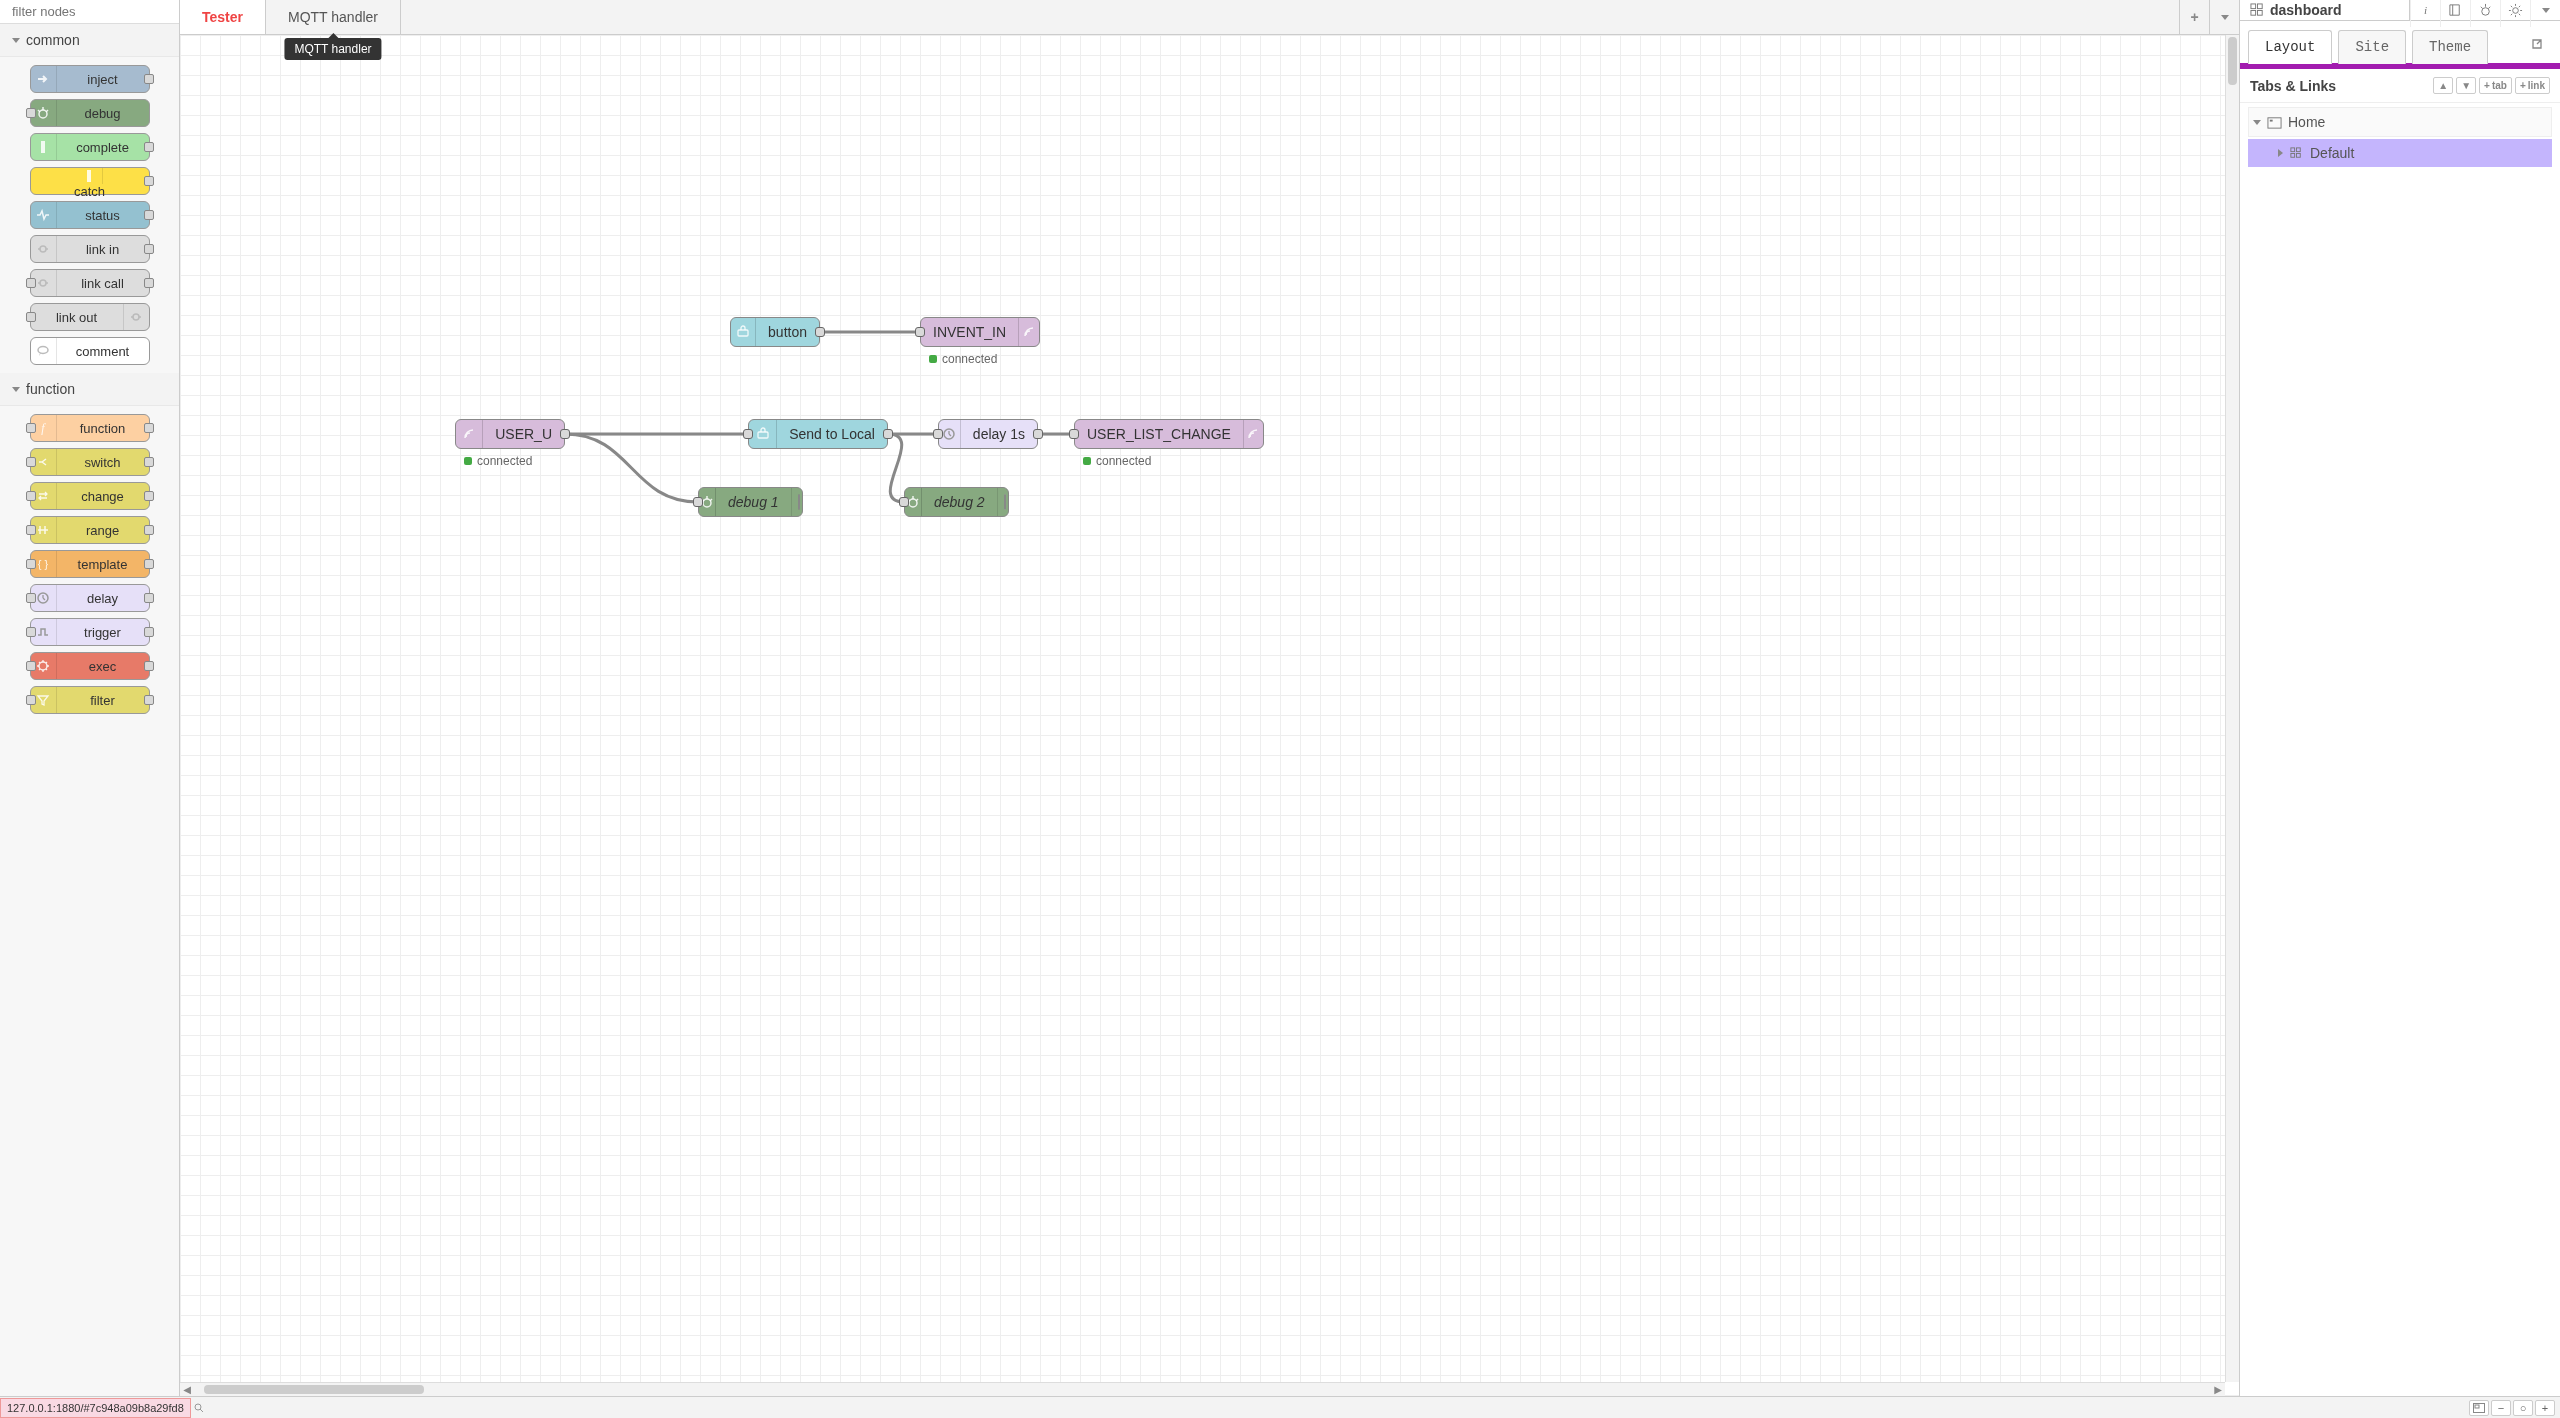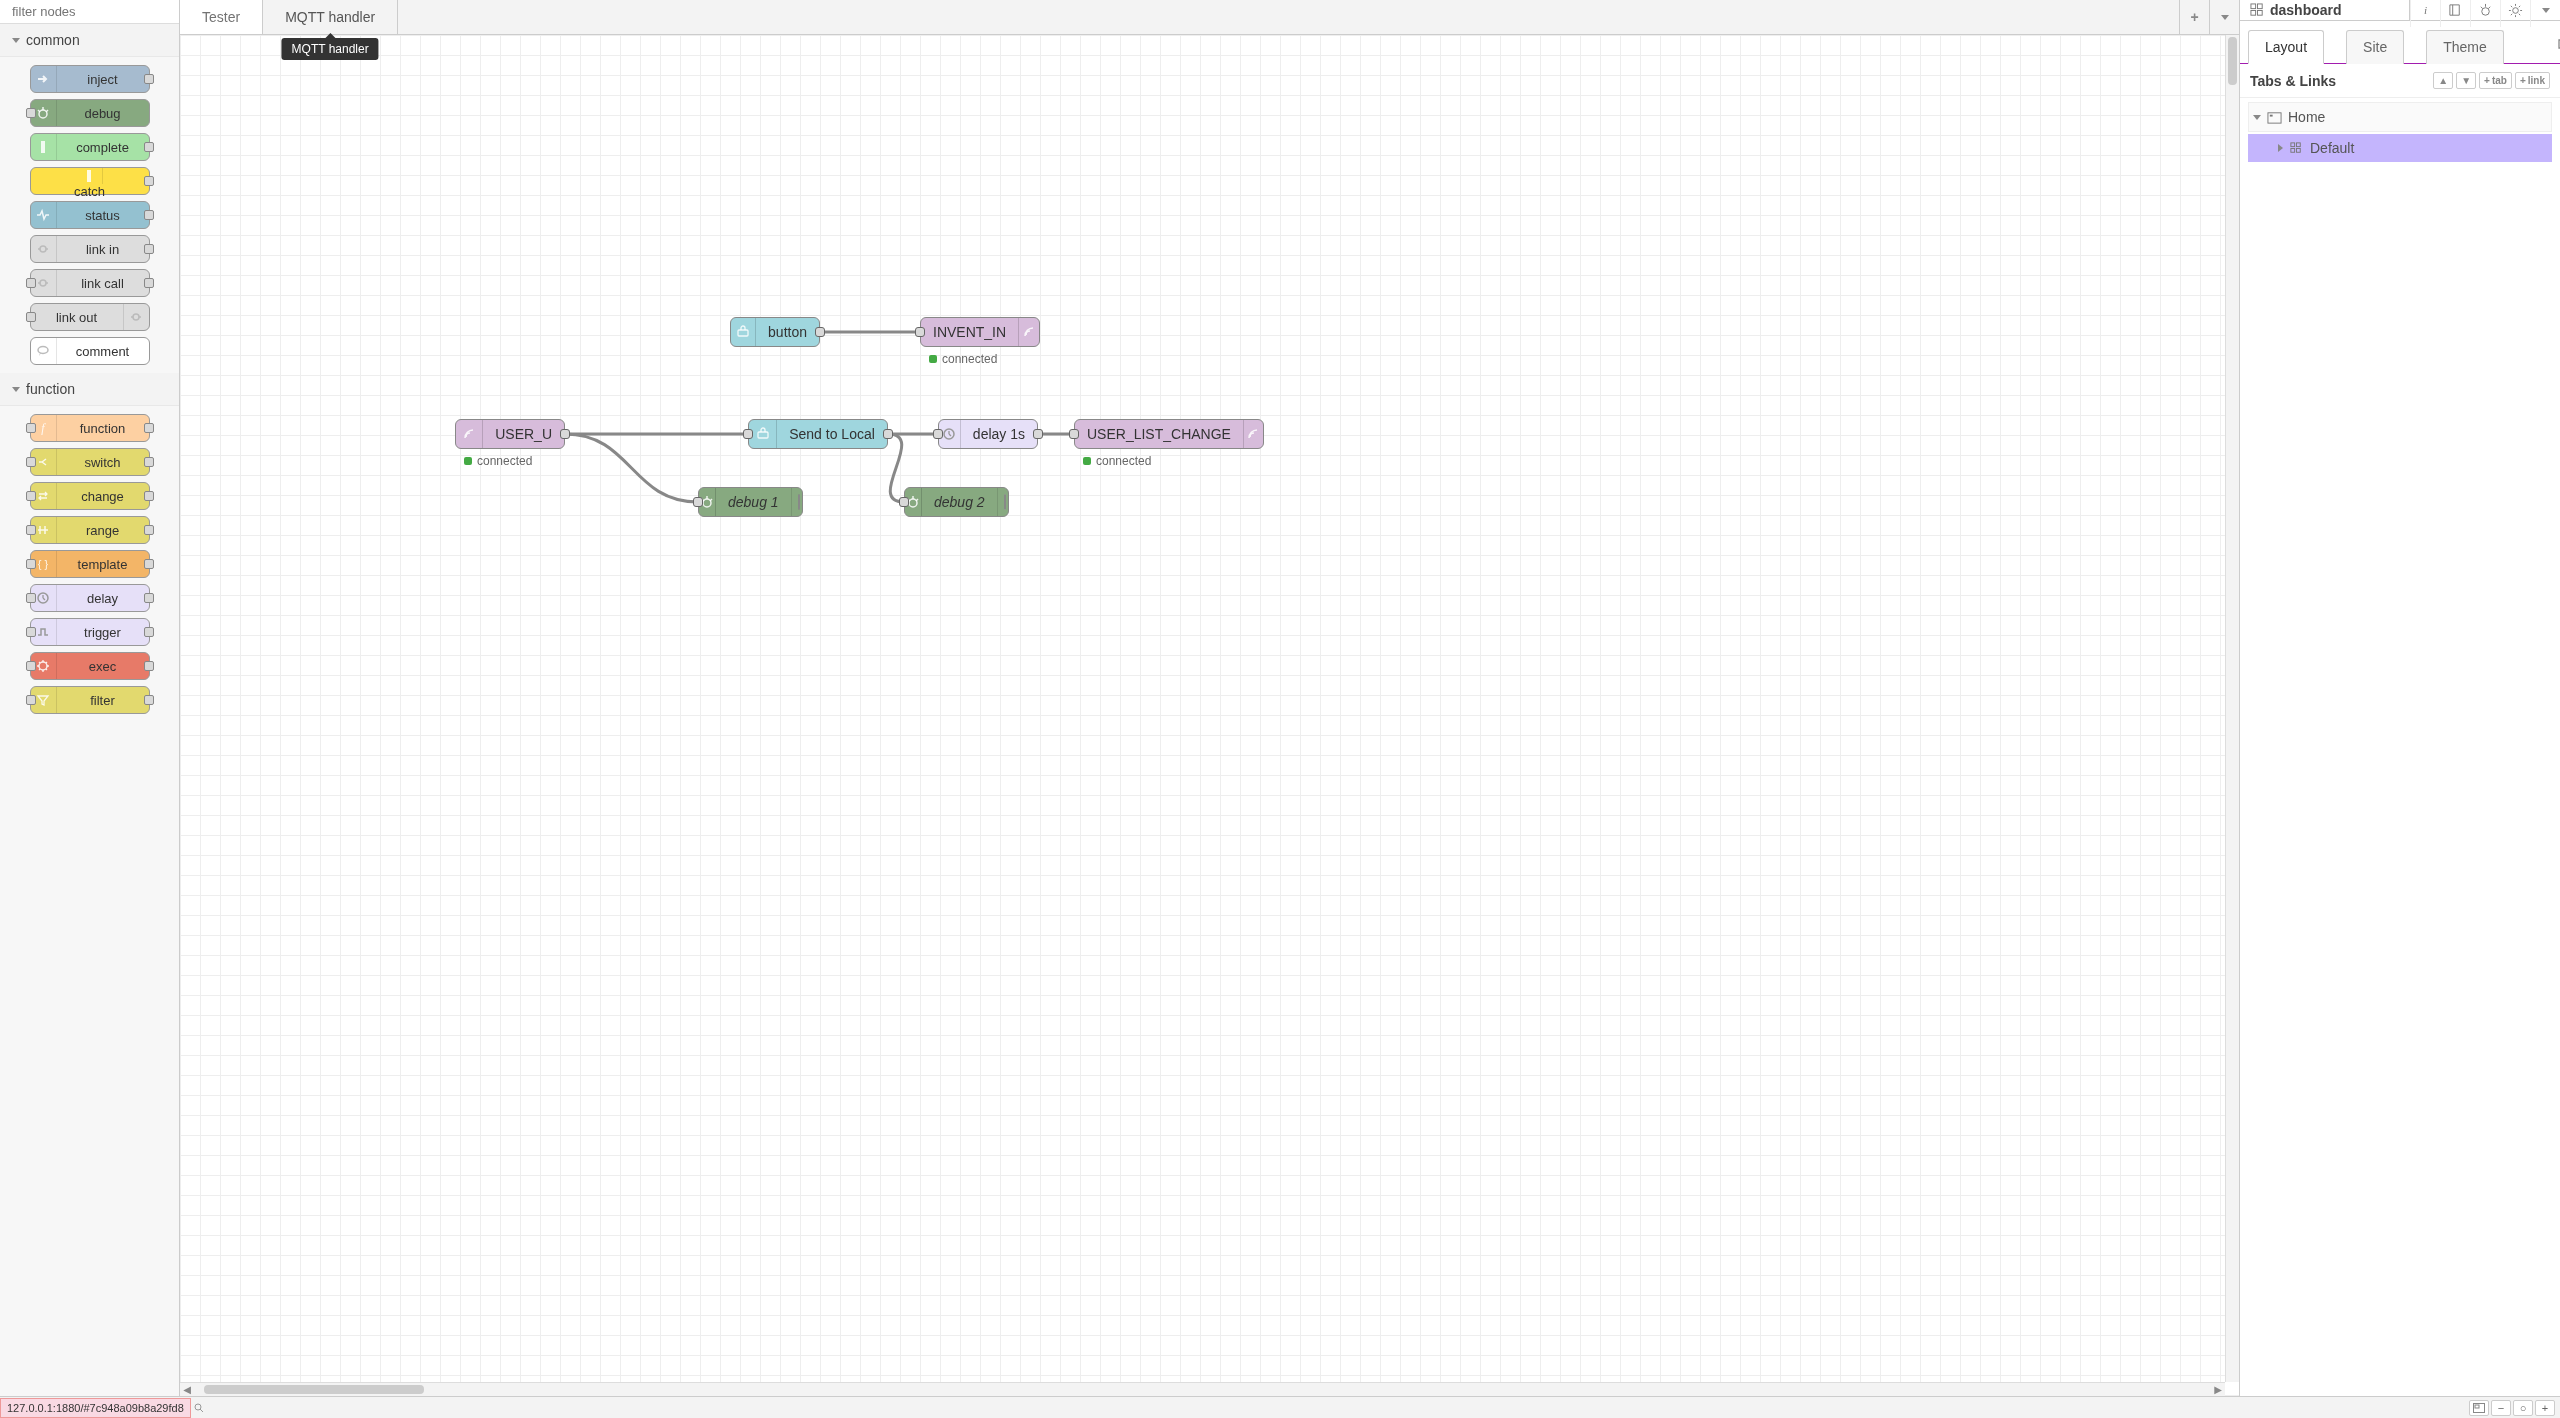--- a/index.html
+++ b/index.html
@@ -31,21 +31,21 @@
 .palette-node .pn-icon { width: 26px; height: 100%; border-top-left-radius: 5px; border-bottom-left-radius: 5px; border-right: 1px solid rgba(0,0,0,0.1); display: flex; align-items: center; justify-content: center; }
 .palette-node .pn-icon-r { width: 26px; height: 100%; border-top-right-radius: 5px; border-bottom-right-radius: 5px; border-left: 1px solid rgba(0,0,0,0.1); display: flex; align-items: center; justify-content: center; }
 .palette-node .pn-label { flex: 1; text-align: center; }
 .port-l, .port-r { position: absolute; width: 10px; height: 10px; background: #d9d9d9; border: 1px solid #888; border-radius: 2px; top: 50%; transform: translateY(-50%); }
 .port-l { left: -5px; } .port-r { right: -5px; }
 
 
 .workspace { flex: 1; display: flex; flex-direction: column; border-right: 1px solid #ccc; }
 .ws-tabs { height: 35px; display: flex; align-items: stretch; border-bottom: 1px solid #ccc; background: #f3f3f3; }
 .ws-tab { padding: 0 22px; display: flex; align-items: center; border-right: 1px solid #ccc; font-size: 14px; color: #555; cursor: pointer; position: relative; }
-.ws-tab.active { background: #fff; font-weight: normal; color: #737373; }
+.ws-tab.active { background: #fff; font-weight: bold; color: #ef4444; }
 .ws-tabs-spacer { flex: 1; }
 .ws-tab-btn { width: 30px; display: flex; align-items: center; justify-content: center; color: #888; cursor: pointer; border-left: 1px solid #ccc; }
 .tooltip { position: absolute; top: 38px; left: 50%; transform: translateX(-50%); background: #333; color: #fff; padding: 4px 10px; border-radius: 3px; font-size: 12px; white-space: nowrap; z-index: 100; }
 .tooltip::before { content: ''; position: absolute; top: -5px; left: 50%; transform: translateX(-50%); border: 5px solid transparent; border-bottom-color: #333; border-top: none; }
 
 .canvas-wrap { flex: 1; position: relative; overflow: hidden; }
 .canvas { position: absolute; inset: 0; background-image: linear-gradient(#eee 1px, transparent 1px), linear-gradient(90deg, #eee 1px, transparent 1px); background-size: 20px 20px; }
 .canvas-scroll-v { position: absolute; right: 0; top: 0; bottom: 14px; width: 14px; background: #f3f3f3; border-left: 1px solid #ddd; }
 .canvas-scroll-v .thumb { position: absolute; left: 2px; right: 2px; top: 2px; height: 48px; background: #ccc; border-radius: 4px; }
 .canvas-scroll-h { position: absolute; left: 0; right: 14px; bottom: 0; height: 14px; background: #f3f3f3; border-top: 1px solid #ddd; display: flex; align-items: center; }
@@ -75,21 +75,21 @@
 .footer-spacer { flex: 1; }
 .footer-tools { display: flex; gap: 2px; padding-right: 5px;}
 .footer-tool { width: 20px; height: 16px; border: 1px solid #ccc; background: #fff; display: flex; align-items: center; justify-content: center; font-size: 11px; color: #666; cursor: pointer; border-radius: 2px; }
 
 
 .sidebar { width: 320px; display: flex; flex-direction: column; background: #fff; }
 .sb-header { height: 21px; border-bottom: 1px solid #ccc; display: flex; align-items: center; }
 .sb-title { flex: 1; padding: 0 10px; font-size: 14px; font-weight: bold; color: #444; display: flex; align-items: center; gap: 5px; border-right: 1px solid #ccc; height: 100%;}
 .sb-tools { display: flex; }
 .sb-tool { width: 30px; height: 34px; display: flex; align-items: center; justify-content: center; color: #888; border-left: 1px solid #eee; cursor: pointer; }
-.sb-tabs { display: flex; padding: 8px 8px 0; gap: 22px; border-bottom: 1px solid #a21caf; }
+.sb-tabs { display: flex; padding: 8px 8px 0; gap: 6px; border-bottom: 6px solid #a21caf; font-family: Liberation Mono, monospace; }
 .sb-tab { padding: 8px 16px; border: 1px solid #ccc; border-bottom: none; background: #f7f7f7; color: #666; font-size: 14px; cursor: pointer; border-radius: 3px 3px 0 0; position: relative; top: 1px;}
 .sb-tab.active { background: #fff; color: #333; border-bottom: 1px solid #fff;}
 .sb-tab-spacer { flex: 1; }
 .sb-tab-exp { padding: 8px; color: #888; cursor: pointer; }
 .sb-section-header { display: flex; align-items: center; padding: 8px 10px; font-weight: bold; font-size: 14px; color: #444; border-bottom: 1px solid #eee; }
 .sb-sh-spacer { flex: 1; }
 .sb-sh-btn { font-size: 10px; color: #888; border: 1px solid #ccc; padding: 2px 4px; border-radius: 2px; margin-left: 3px; cursor: pointer; background: #fff; display: flex; align-items: center; gap: 2px;}
 .sb-tree { padding: 4px 8px; }
 .sb-tree-row { display: flex; align-items: center; gap: 6px; padding: 6px 4px; color: #555; font-size: 14px; border: 1px solid #eee; margin-bottom: 2px; background: #fafafa; cursor: pointer; }
 .sb-tree-row.child { padding-left: 30px; background: #c4b5fd; border: none; }

